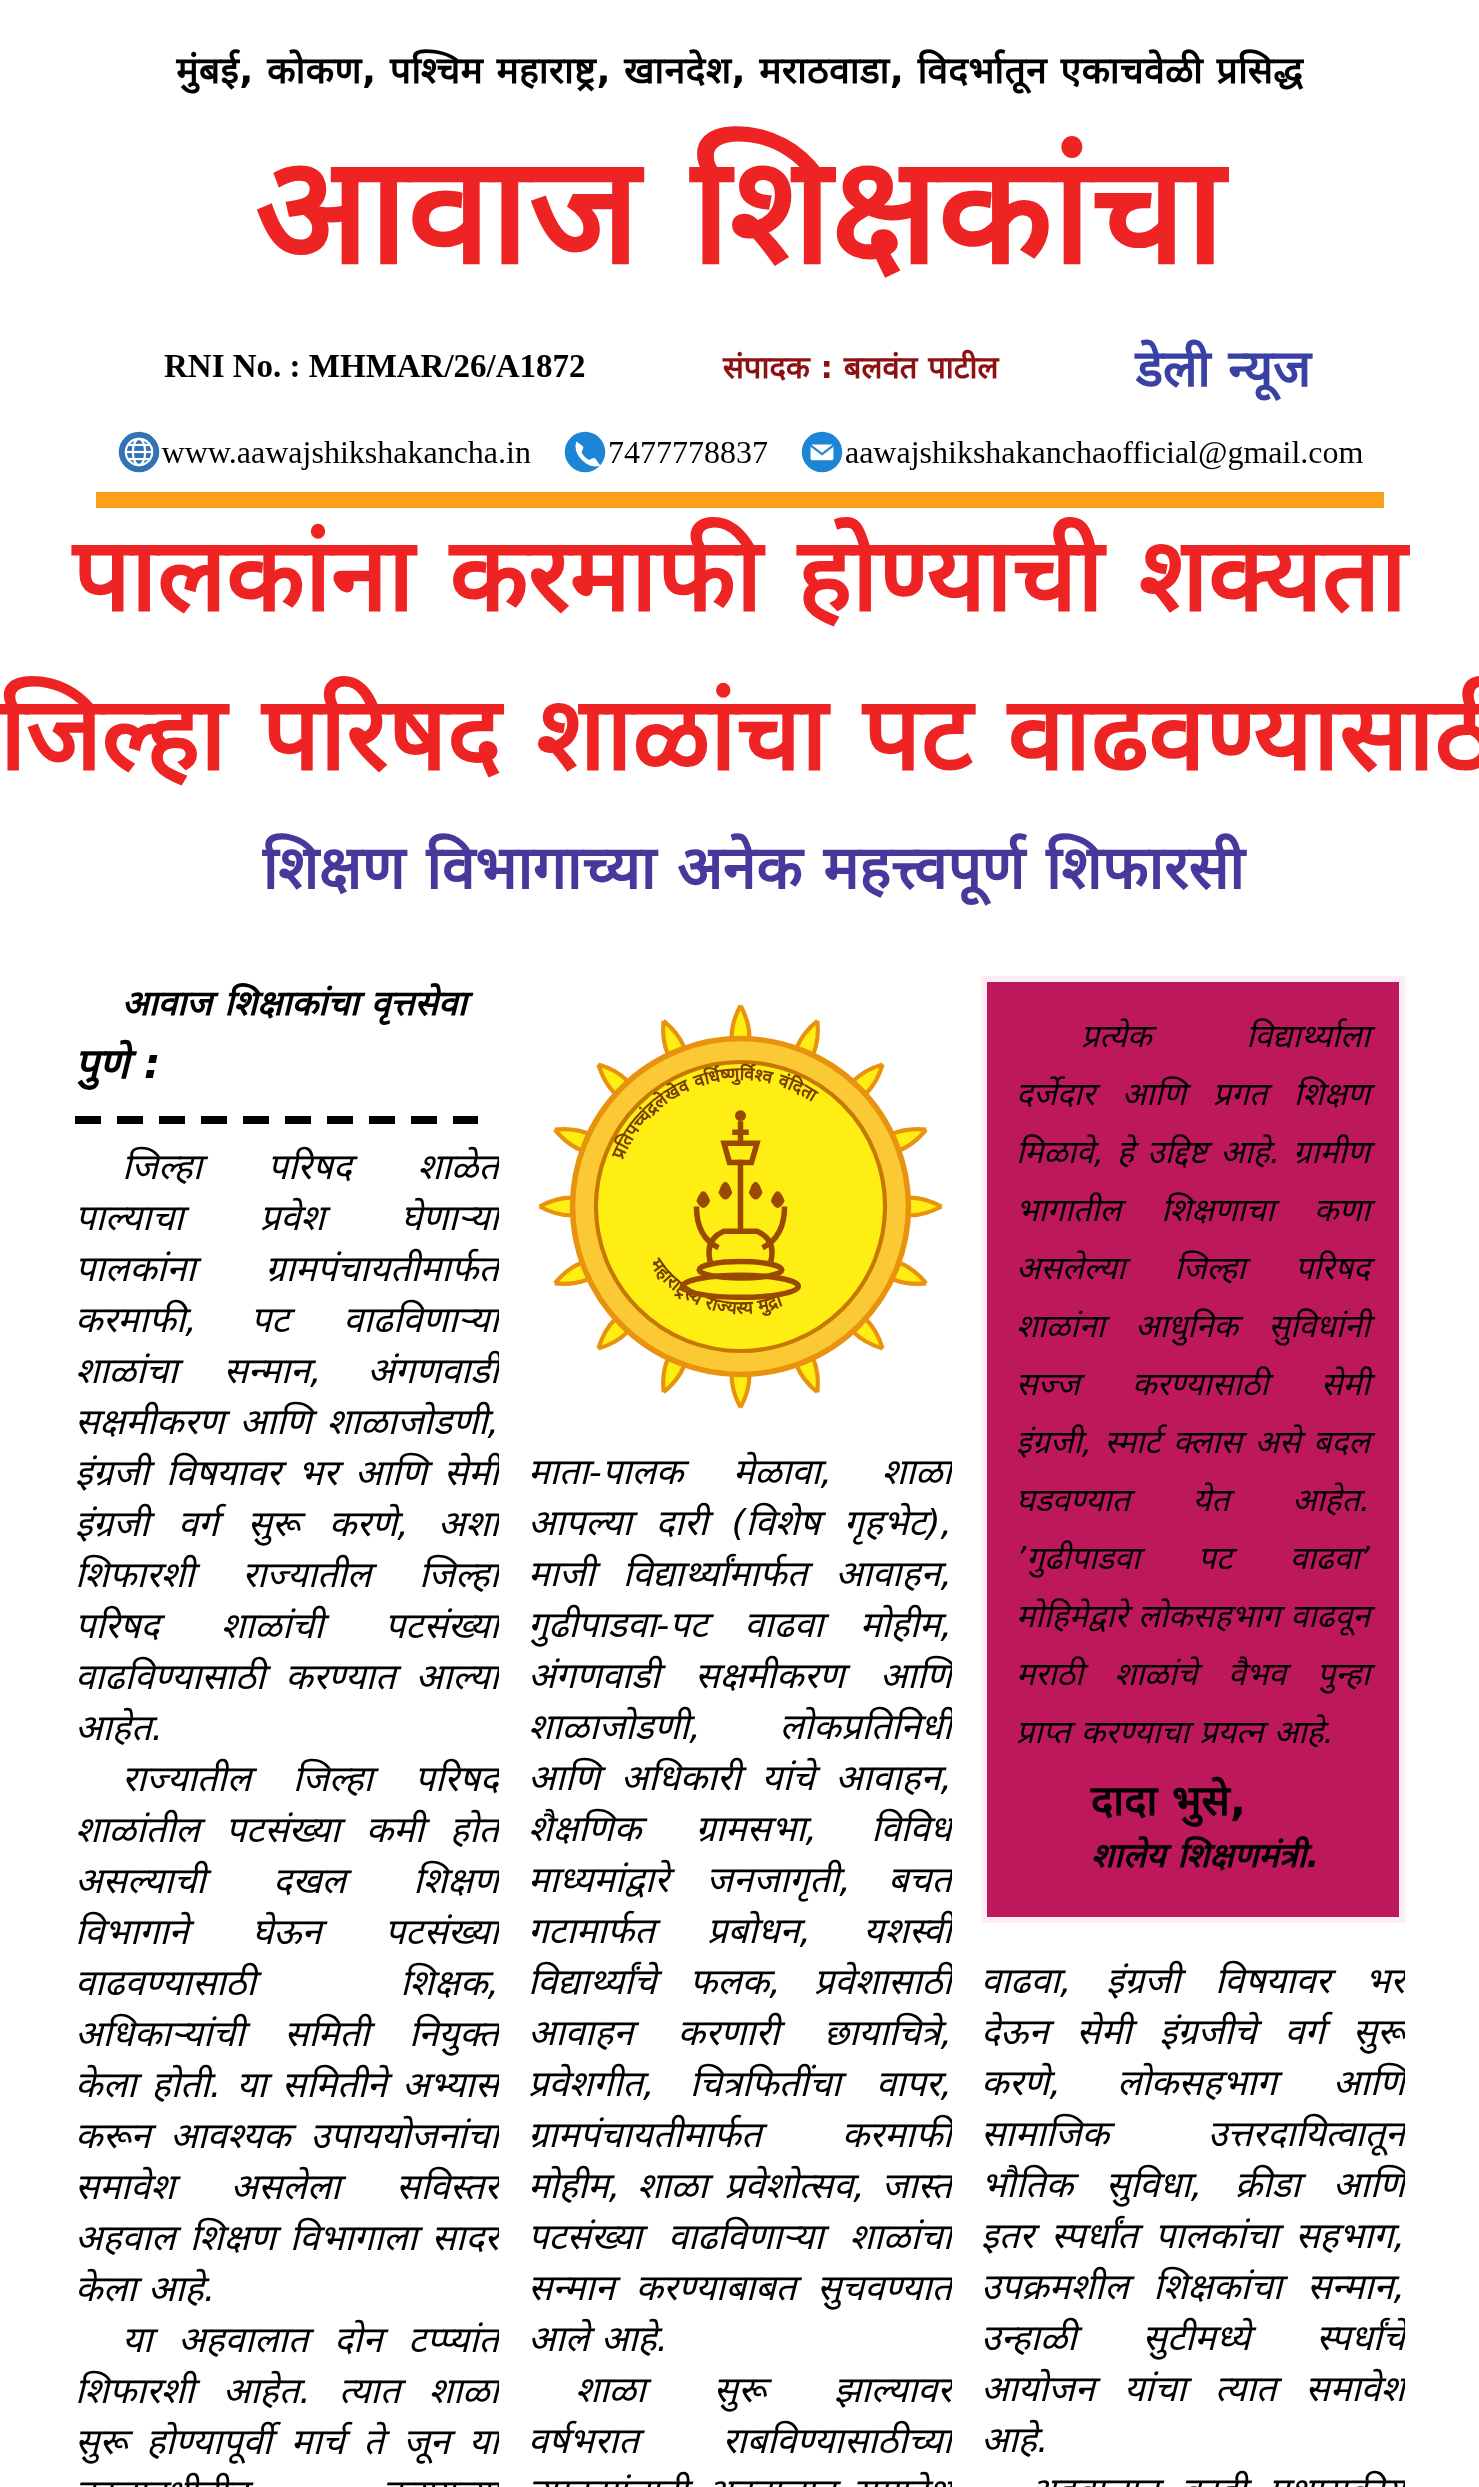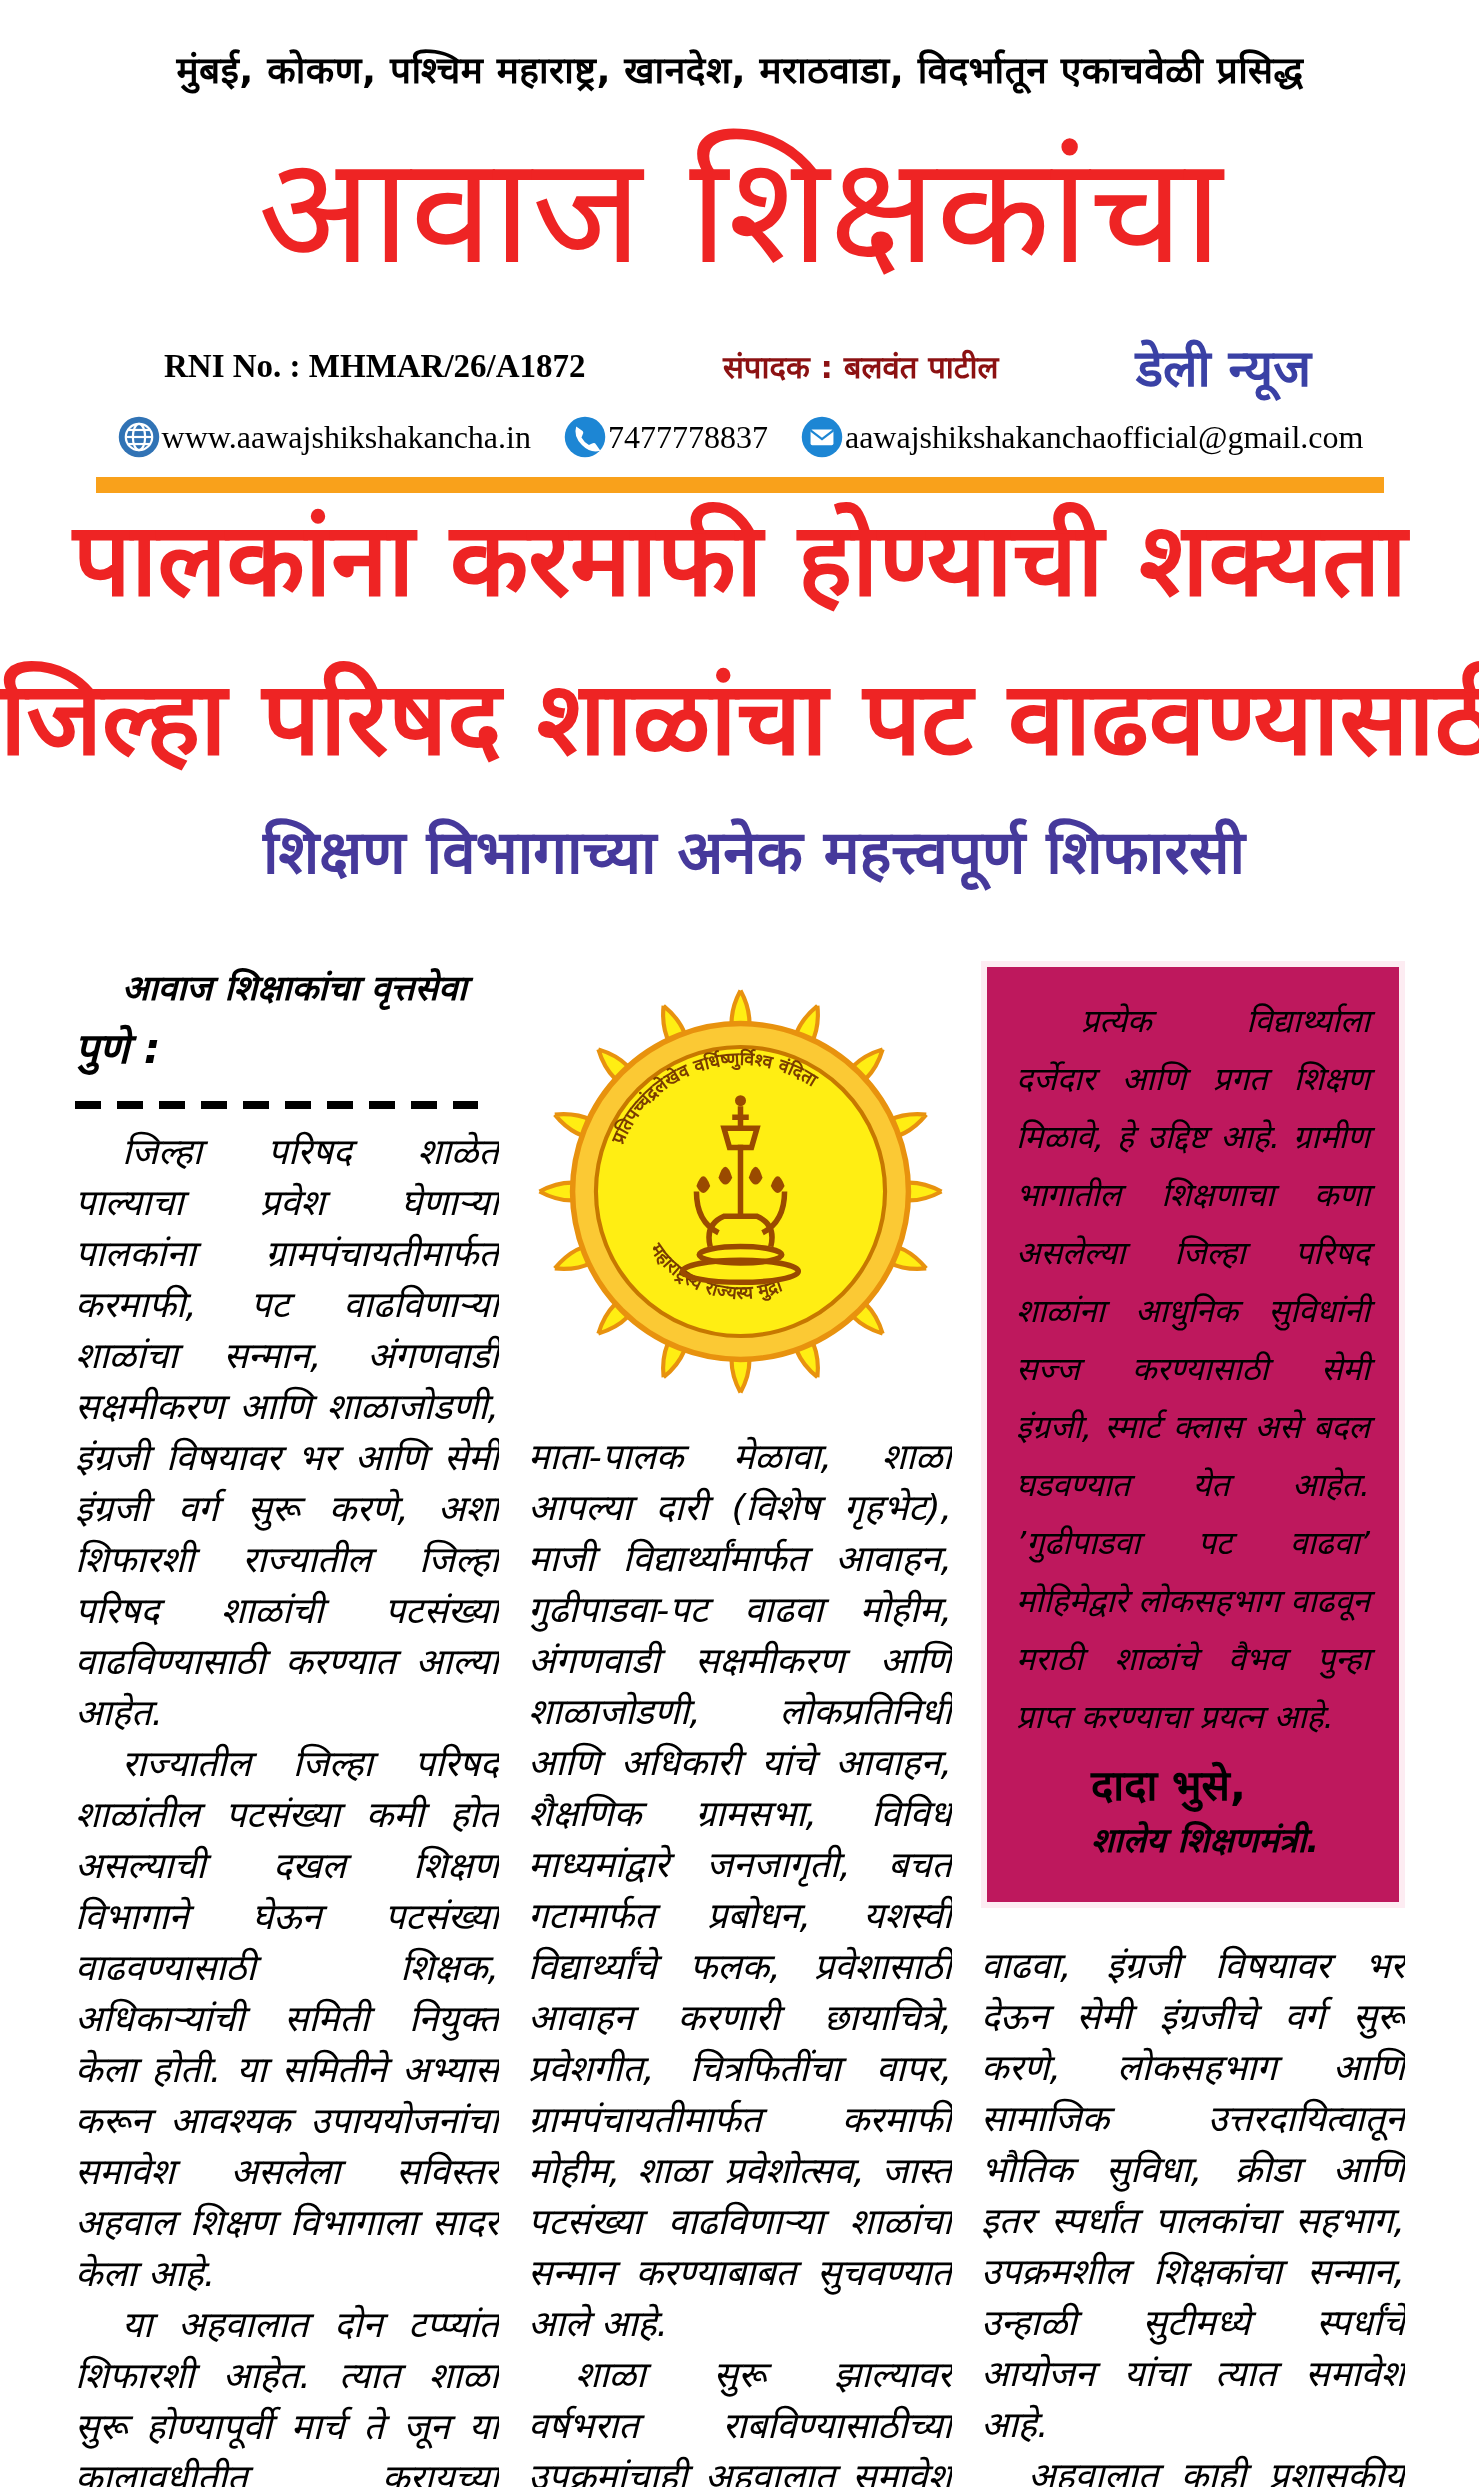--- a/index.html
+++ b/index.html
@@ -2,26 +2,26 @@
 <html style="font-size:8px"><head>
 <meta charset="utf-8">
 <style>
   html,body{margin:0;padding:0;background:#ffffff;}
   #page{position:relative;width:1480px;height:3055px;background:#ffffff;overflow:hidden;
         font-family:"DejaVu Sans",sans-serif;color:#000;}
 
   
   .header{text-align:center;padding-top:43px;border-radius:21px;}
   .region-line{font-size:37px;font-weight:bold;color:#000;letter-spacing:0.5px;}
-  .masthead{font-size:149px;line-height:234px;font-weight:normal;color:#ee2424;white-space:nowrap;}
+  .masthead{font-size:149px;line-height:234px;font-weight:bold;color:#ee2424;white-space:nowrap;}
   .info-row{display:flex;justify-content:space-between;align-items:center;padding:0 169px 0 164px;margin-top:3px;gap:48px;}
   .rni{font-family:"Liberation Serif",serif;font-weight:bold;font-size:33px;}
   .editor{color:#8c1112;font-size:31px;font-weight:bold;}
   .edition{color:#3a41a5;font-size:51px;font-weight:bold;}
-  .contact-row{display:flex;justify-content:center;align-items:center;gap:1px;margin-top:14px;
+  .contact-row{display:flex;justify-content:center;align-items:center;gap:1px;margin-top:29px;
                font-family:"Liberation Serif",serif;font-size:32px;font-weight:500;}
   .cicon{width:44px;height:44px;border-radius:50%;display:flex;align-items:center;justify-content:center;flex:0 0 auto;}
   .cicon svg{width:44px;height:44px;}
   .contact-gap{width:30px;}
   .orange-bar{height:16px;background:#f9a11b;margin:18px auto 0;width:1288px;}
 
   
   .headline{text-align:center;color:#ee2424;font-weight:bold;font-size:102px;line-height:133px;margin-top:26px;white-space:nowrap;}
   .subhead{text-align:center;color:#46399b;font-weight:bold;font-size:60px;margin-top:24px;white-space:nowrap;padding-left:28px;}
 

